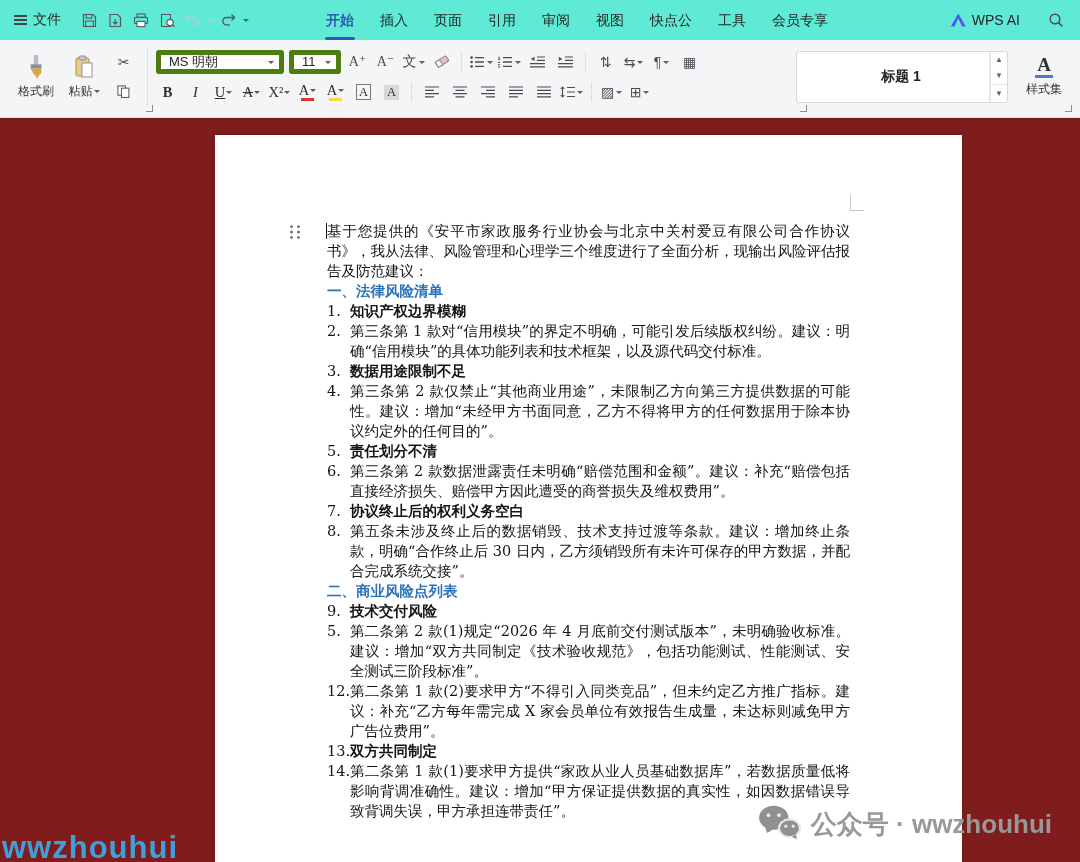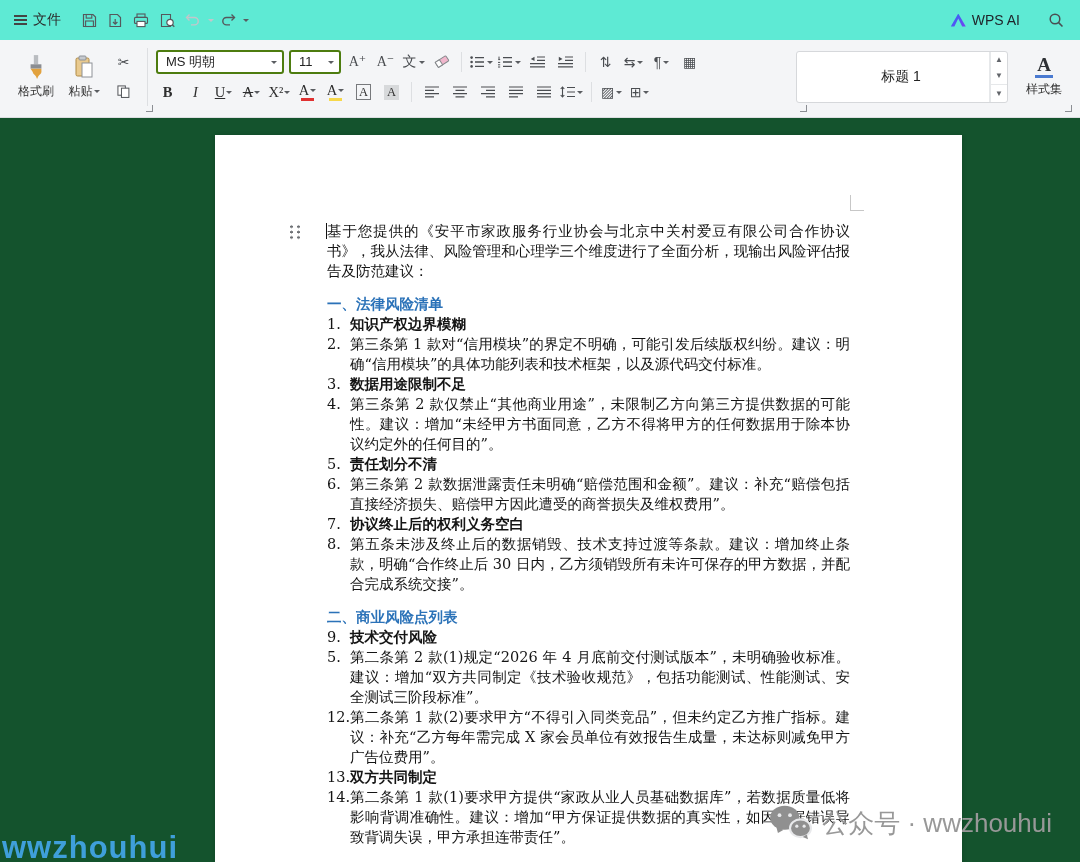--- a/index.html
+++ b/index.html
@@ -25,63 +25,63 @@
              clip-path:polygon(0 100%,50% 0,100% 100%,76% 100%,50% 38%,24% 100%); }
   .search-btn { margin-left:14px; margin-right:2px; }
 
   
   .ribbon { height:78px; flex:0 0 78px; background:#f4f5f7; border-bottom:1px solid #dcdee1; display:flex; align-items:center; padding:4px 10px 8px 12px; position:relative; }
   .big-btn { width:48px; height:62px; display:flex; flex-direction:column; align-items:center; justify-content:center; gap:3px; font-size:12px; color:#333; border-radius:3px; cursor:default; }
   .mini-col { display:flex; flex-direction:column; gap:6px; margin:0 4px; }
   .vdiv { width:1px; height:58px; background:#dddfe2; margin:0 8px; }
   .stack { display:flex; flex-direction:column; gap:7px; }
   .row { display:flex; align-items:center; gap:5px; }
-  .combo { background:#fff; border:2px solid #4d7c0f; border-radius:3px; height:24px; display:flex; align-items:center; justify-content:space-between; padding:0 5px 0 8px; font-size:13px; color:#222; cursor:default; }
+  .combo { background:#fff; border:5px solid #4d7c0f; border-radius:3px; height:24px; display:flex; align-items:center; justify-content:space-between; padding:0 5px 0 8px; font-size:13px; color:#222; cursor:default; }
   .combo.font { width:128px; }
   .combo.size { width:52px; }
   .sb { background:none; border:none; min-width:23px; height:23px; display:inline-flex; align-items:center; justify-content:center; color:#4a4d51; font-size:14px; border-radius:3px; cursor:default; gap:1px; }
   .sb .g { font-family:"Liberation Serif","DejaVu Serif",serif; }
   .sdiv { width:1px; height:20px; background:#dddfe2; margin:0 3px; }
   .lb { background:none; border:none; min-width:23px; height:22px; display:inline-flex; flex-direction:column; align-items:center; justify-content:center; font-family:"Liberation Serif","DejaVu Serif",serif; font-size:14.5px; color:#2e2e2e; border-radius:3px; cursor:default; }
   .lb .u { text-decoration:underline; }
   .lb .st { text-decoration:line-through; }
   .lb .bar { width:13px; height:3px; margin-top:1px; }
   .lb .boxed { border:1px solid #77797c; padding:0 2px; font-size:12.5px; line-height:14px; }
   .lb .shaded { background:#d7d9db; padding:0 3px; font-size:12.5px; line-height:15px; }
   .wchev { display:inline-flex; align-items:center; }
   .corner { position:absolute; bottom:5px; width:7px; height:7px; border-right:1.4px solid #8b8e93; border-bottom:1.4px solid #8b8e93; }
   .ribbon-right { margin-left:auto; display:flex; align-items:center; gap:10px; }
   .gallery { width:212px; height:52px; background:#fff; border:1px solid #d6d8db; border-radius:3px; display:flex; align-items:stretch; }
   .gcell { flex:1; display:flex; align-items:center; justify-content:center; font-size:15px; color:#222; border-right:1px solid #e6e8ea; cursor:default; }
   .gcell.sel { outline:1.6px solid #7d9bd6; outline-offset:-2px; }
-  .gcell.h1 { font-weight:normal; font-size:14px;padding-left:16px; }
+  .gcell.h1 { font-weight:bold; font-size:14px;padding-left:16px; }
   .gscroll { width:17px; display:flex; flex-direction:column; border-left:1px solid #e6e8ea; }
   .gscroll button { flex:1; background:none; border:none; font-size:8px; color:#62656a; display:flex; align-items:center; justify-content:center; cursor:default; padding:0; }
   .gscroll button.more { border-top:1px solid #e6e8ea; }
   .style-set { width:52px; height:58px; display:flex; flex-direction:column; align-items:center; justify-content:center; gap:3px; font-size:12px; color:#333; cursor:default; }
   .style-set .glyph { font-family:"Liberation Serif","DejaVu Serif",serif; font-size:19px; font-weight:bold; color:#2f3236; line-height:20px; border-bottom:3px solid #4a7ad1; padding:0 2px; }
 
   
-  .doc-area { flex:1; position:relative; background:#14532d; overflow:hidden; }
+  .doc-area { flex:1; position:relative; background:#7f1d1d; overflow:hidden; }
   .page { position:absolute; left:215px; top:17px; width:747px; height:1010px; background:#fff; box-shadow:0 1px 5px rgba(0,0,0,.2); }
   .content { width:523px; margin:86px 112px 0 112px; font-family:"DejaVu Serif","Liberation Serif",serif; font-size:14.5px; line-height:20px; color:#141414; text-align:justify; }
   .intro { margin:0; }
-  .sec-h { color:#2b72b8; font-weight:bold; margin-top:13px; }
+  .sec-h { color:#2b72b8; font-weight:bold; }
   .li { display:flex; }
   .li .n { flex:0 0 23px; }
   .li .t { flex:1; }
   .li.b .t { font-weight:bold; }
   .caret { position:absolute; left:111px; top:88px; width:1.2px; height:16px; background:#111; }
   .drag-handle { position:absolute; left:73px; top:89px; width:14px; height:16px;
      background-image:radial-gradient(circle, #6e7175 1.25px, transparent 1.45px);
      background-size:7px 5.4px; }
   .crop-mark { position:absolute; right:98px; top:60px; width:14px; height:16px;
      border-left:1px solid #c7c7c7; border-bottom:1px solid #c7c7c7; }
   .wm-left { position:absolute; left:2px; bottom:-4px; font-size:31px; font-weight:bold; color:#3f9fda; letter-spacing:1px; }
-  .wm-right { position:absolute; right:28px; bottom:20px; display:flex; align-items:center; gap:10px; color:#989898; font-size:26px; font-weight:normal; }
+  .wm-right { position:absolute; right:28px; bottom:20px; display:flex; align-items:flex-end; gap:10px; color:#989898; font-size:26px; font-weight:bold; }
 </style>
 </head>
 <body>
 
 <div class="app">
 
   <div class="menubar">
     <div class="file-btn">
       <span class="hamb">
           <i></i>
@@ -127,20 +127,31 @@
         <i class="chev dim"></i>
       <button class="ibtn">
         <svg width="16" height="14" viewBox="0 0 16 14" style="transform:scaleX(-1)">
             <path d="M4.5 1.5 1.5 4.5 4.5 7.5" fill="none" stroke="currentColor" stroke-width="1.4"></path>
             <path d="M1.8 4.5H9.5a3.7 3.7 0 0 1 0 7.4H6" fill="none" stroke="currentColor" stroke-width="1.4"></path>
           </svg>
       </button>
         <i class="chev"></i>
     </div>
 
+    <div class="tabs">
+      <div class="tab active">开始</div>
+      <div class="tab">插入</div>
+      <div class="tab">页面</div>
+      <div class="tab">引用</div>
+      <div class="tab">审阅</div>
+      <div class="tab">视图</div>
+      <div class="tab">快点公</div>
+      <div class="tab">工具</div>
+      <div class="tab">会员专享</div>
+    </div>
 
     <div class="ai-tab">
       <span class="ai-logo"></span>
       <span>WPS AI</span>
     </div>
     <button class="ibtn search-btn">
       <svg width="16" height="16" viewBox="0 0 16 16">
           <circle cx="7" cy="7" r="4.8" fill="none" stroke="#4a4d51" stroke-width="1.5"></circle>
           <line x1="10.6" y1="10.6" x2="14.5" y2="14.5" stroke="#4a4d51" stroke-width="1.5"></line>
         </svg>

